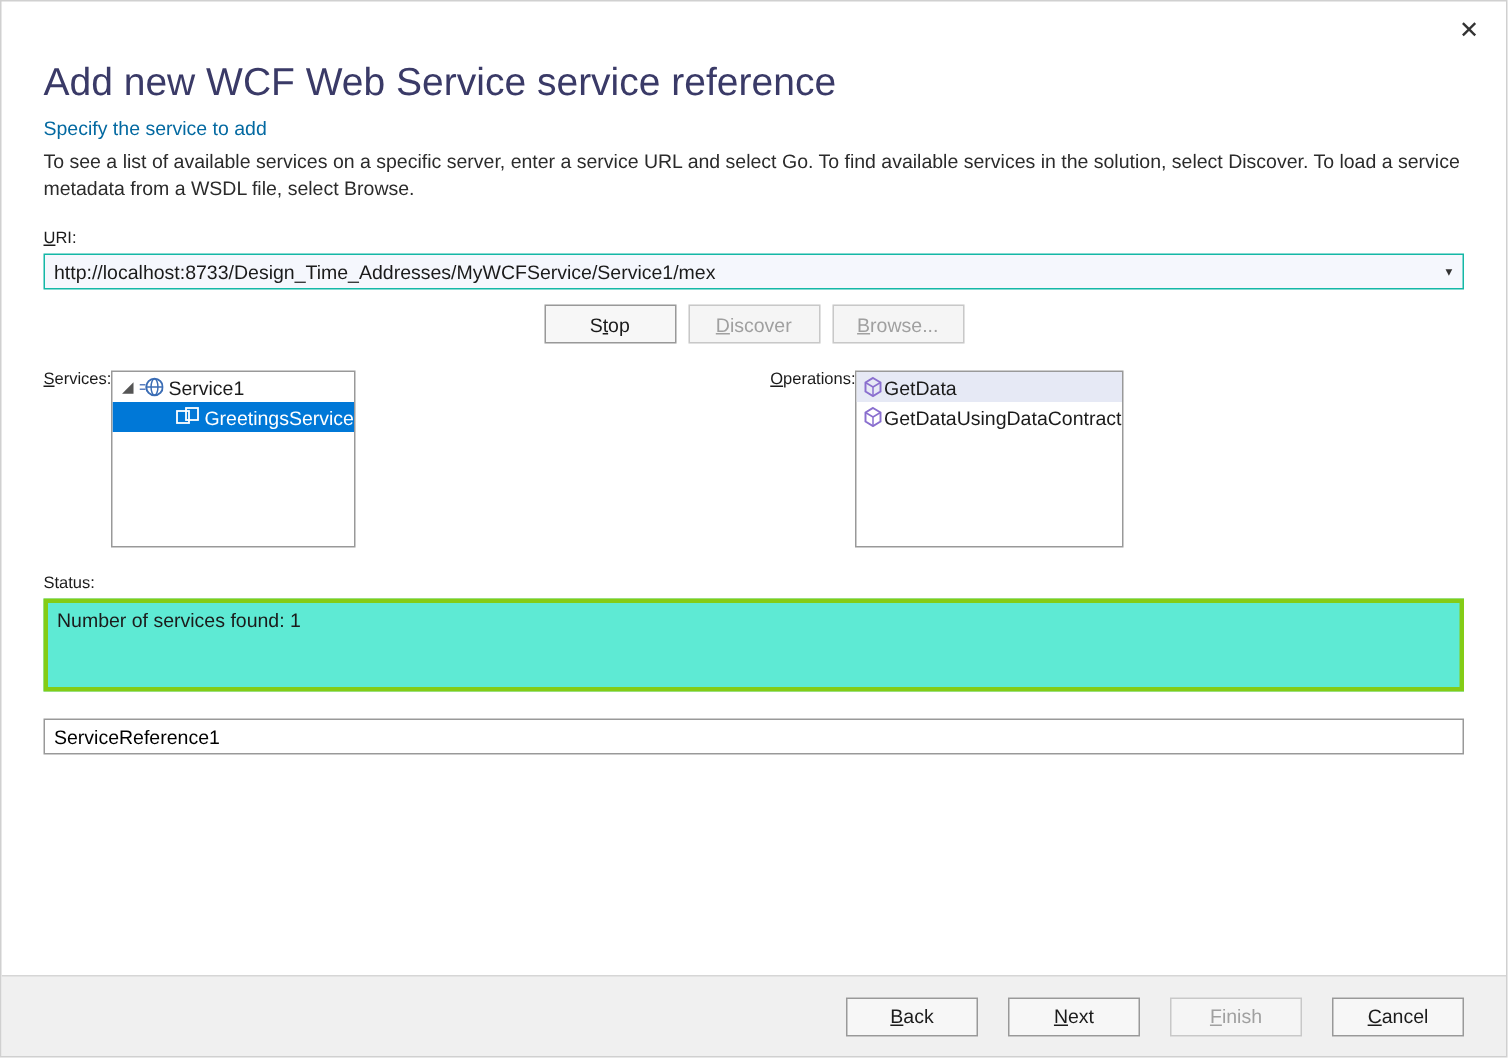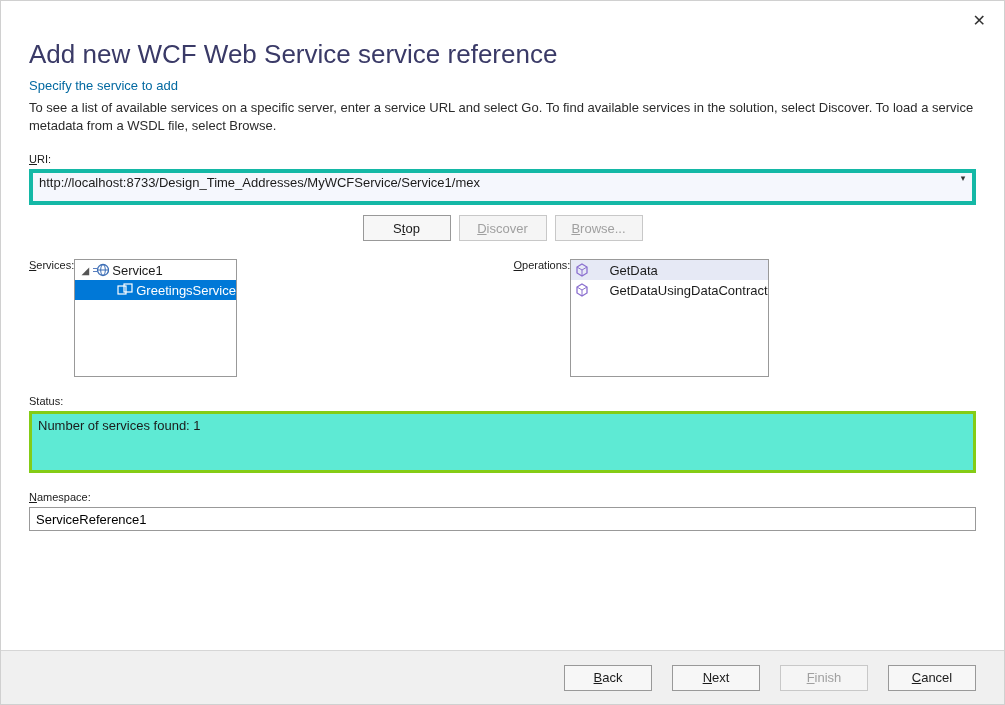--- a/index.html
+++ b/index.html
@@ -46,25 +46,25 @@
   .label {
     display: block;
     margin: 0 0 4px 0;
     font-size: 11px;
   }
   .uri-row {
     margin-bottom: 8px;
   }
   .combo {
     position: relative;
-    height: 36px;
+    height: 24px;
     background: #f5f7fd;
-    border: 4px solid #14b8a6;
-    display: flex;
-    align-items: flex-start;
+    border: 1px solid #14b8a6;
+    display: flex;
+    align-items: center;
   }
   .combo input {
     flex: 1;
     border: none;
     background: transparent;
     padding: 2px 6px;
     font-size: 13px;
     outline: none;
     font-family: inherit;
     color: #1b1b1b;
@@ -138,21 +138,21 @@
   }
   .tree-child.selected {
     background: #0078d7;
     color: #fff;
   }
   .op-row {
     display: flex;
     align-items: center;
     height: 20px;
     padding-left: 4px;
-    gap: 20px;
+    gap: 0;
   }
   .op-row.sel {
     background: #e6e9f5;
   }
   .cube-icon {
     width: 14px; height: 14px; display: inline-flex;
   }
   .status-box {
     border: 3px solid #84cc16;
     background: #5eead4;
@@ -269,21 +269,20 @@
     </div>
   </div>
 
   <div style="height:18px"></div>
 
   <label class="label">Status:</label>
   <div class="status-box">
     <span>Number of services found: 1</span>
   </div>
 
-  <label class="label"><span class="u">N</span><span>amespace:</span></label>
   <input class="ns-input" value="ServiceReference1" style="">
 
 </div>
 
 <div class="footer">
   <button class="btn"><span class="u">B</span><span>ack</span></button>
   <button class="btn"><span class="u">N</span><span>ext</span></button>
   <button class="btn disabled"><span class="u">F</span><span>inish</span></button>
   <button class="btn"><span class="u">C</span><span>ancel</span></button>
 </div>

